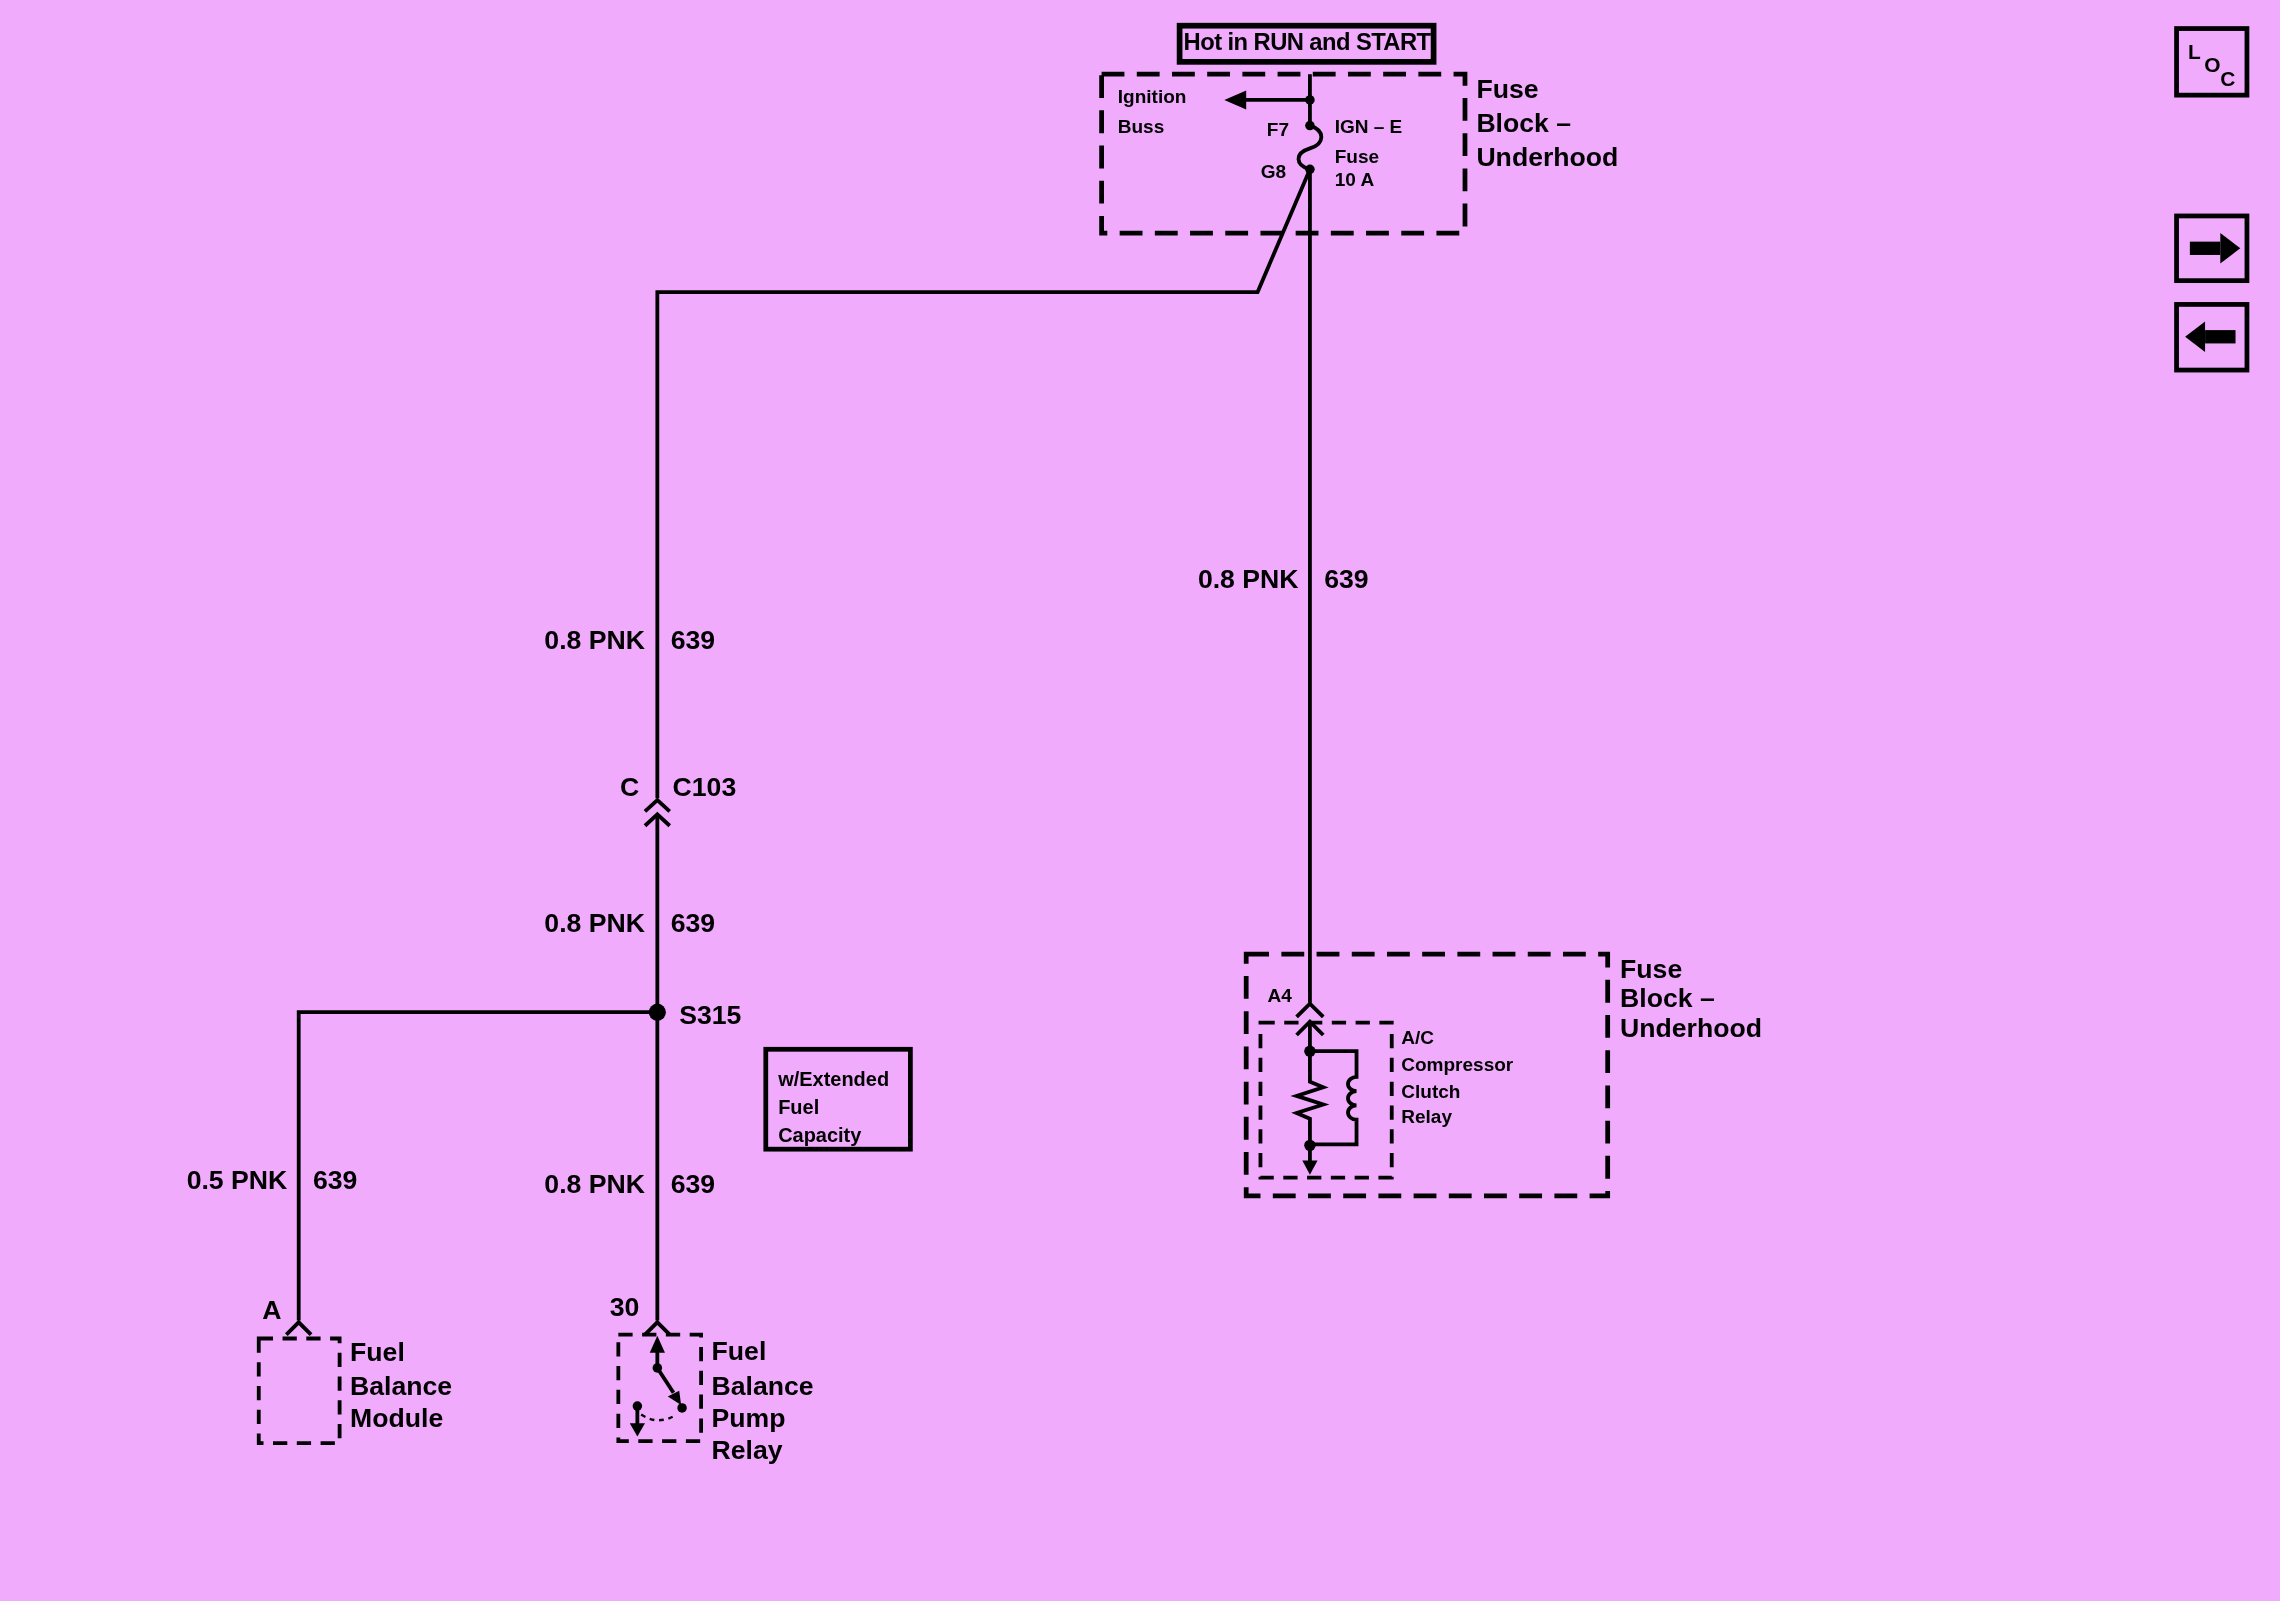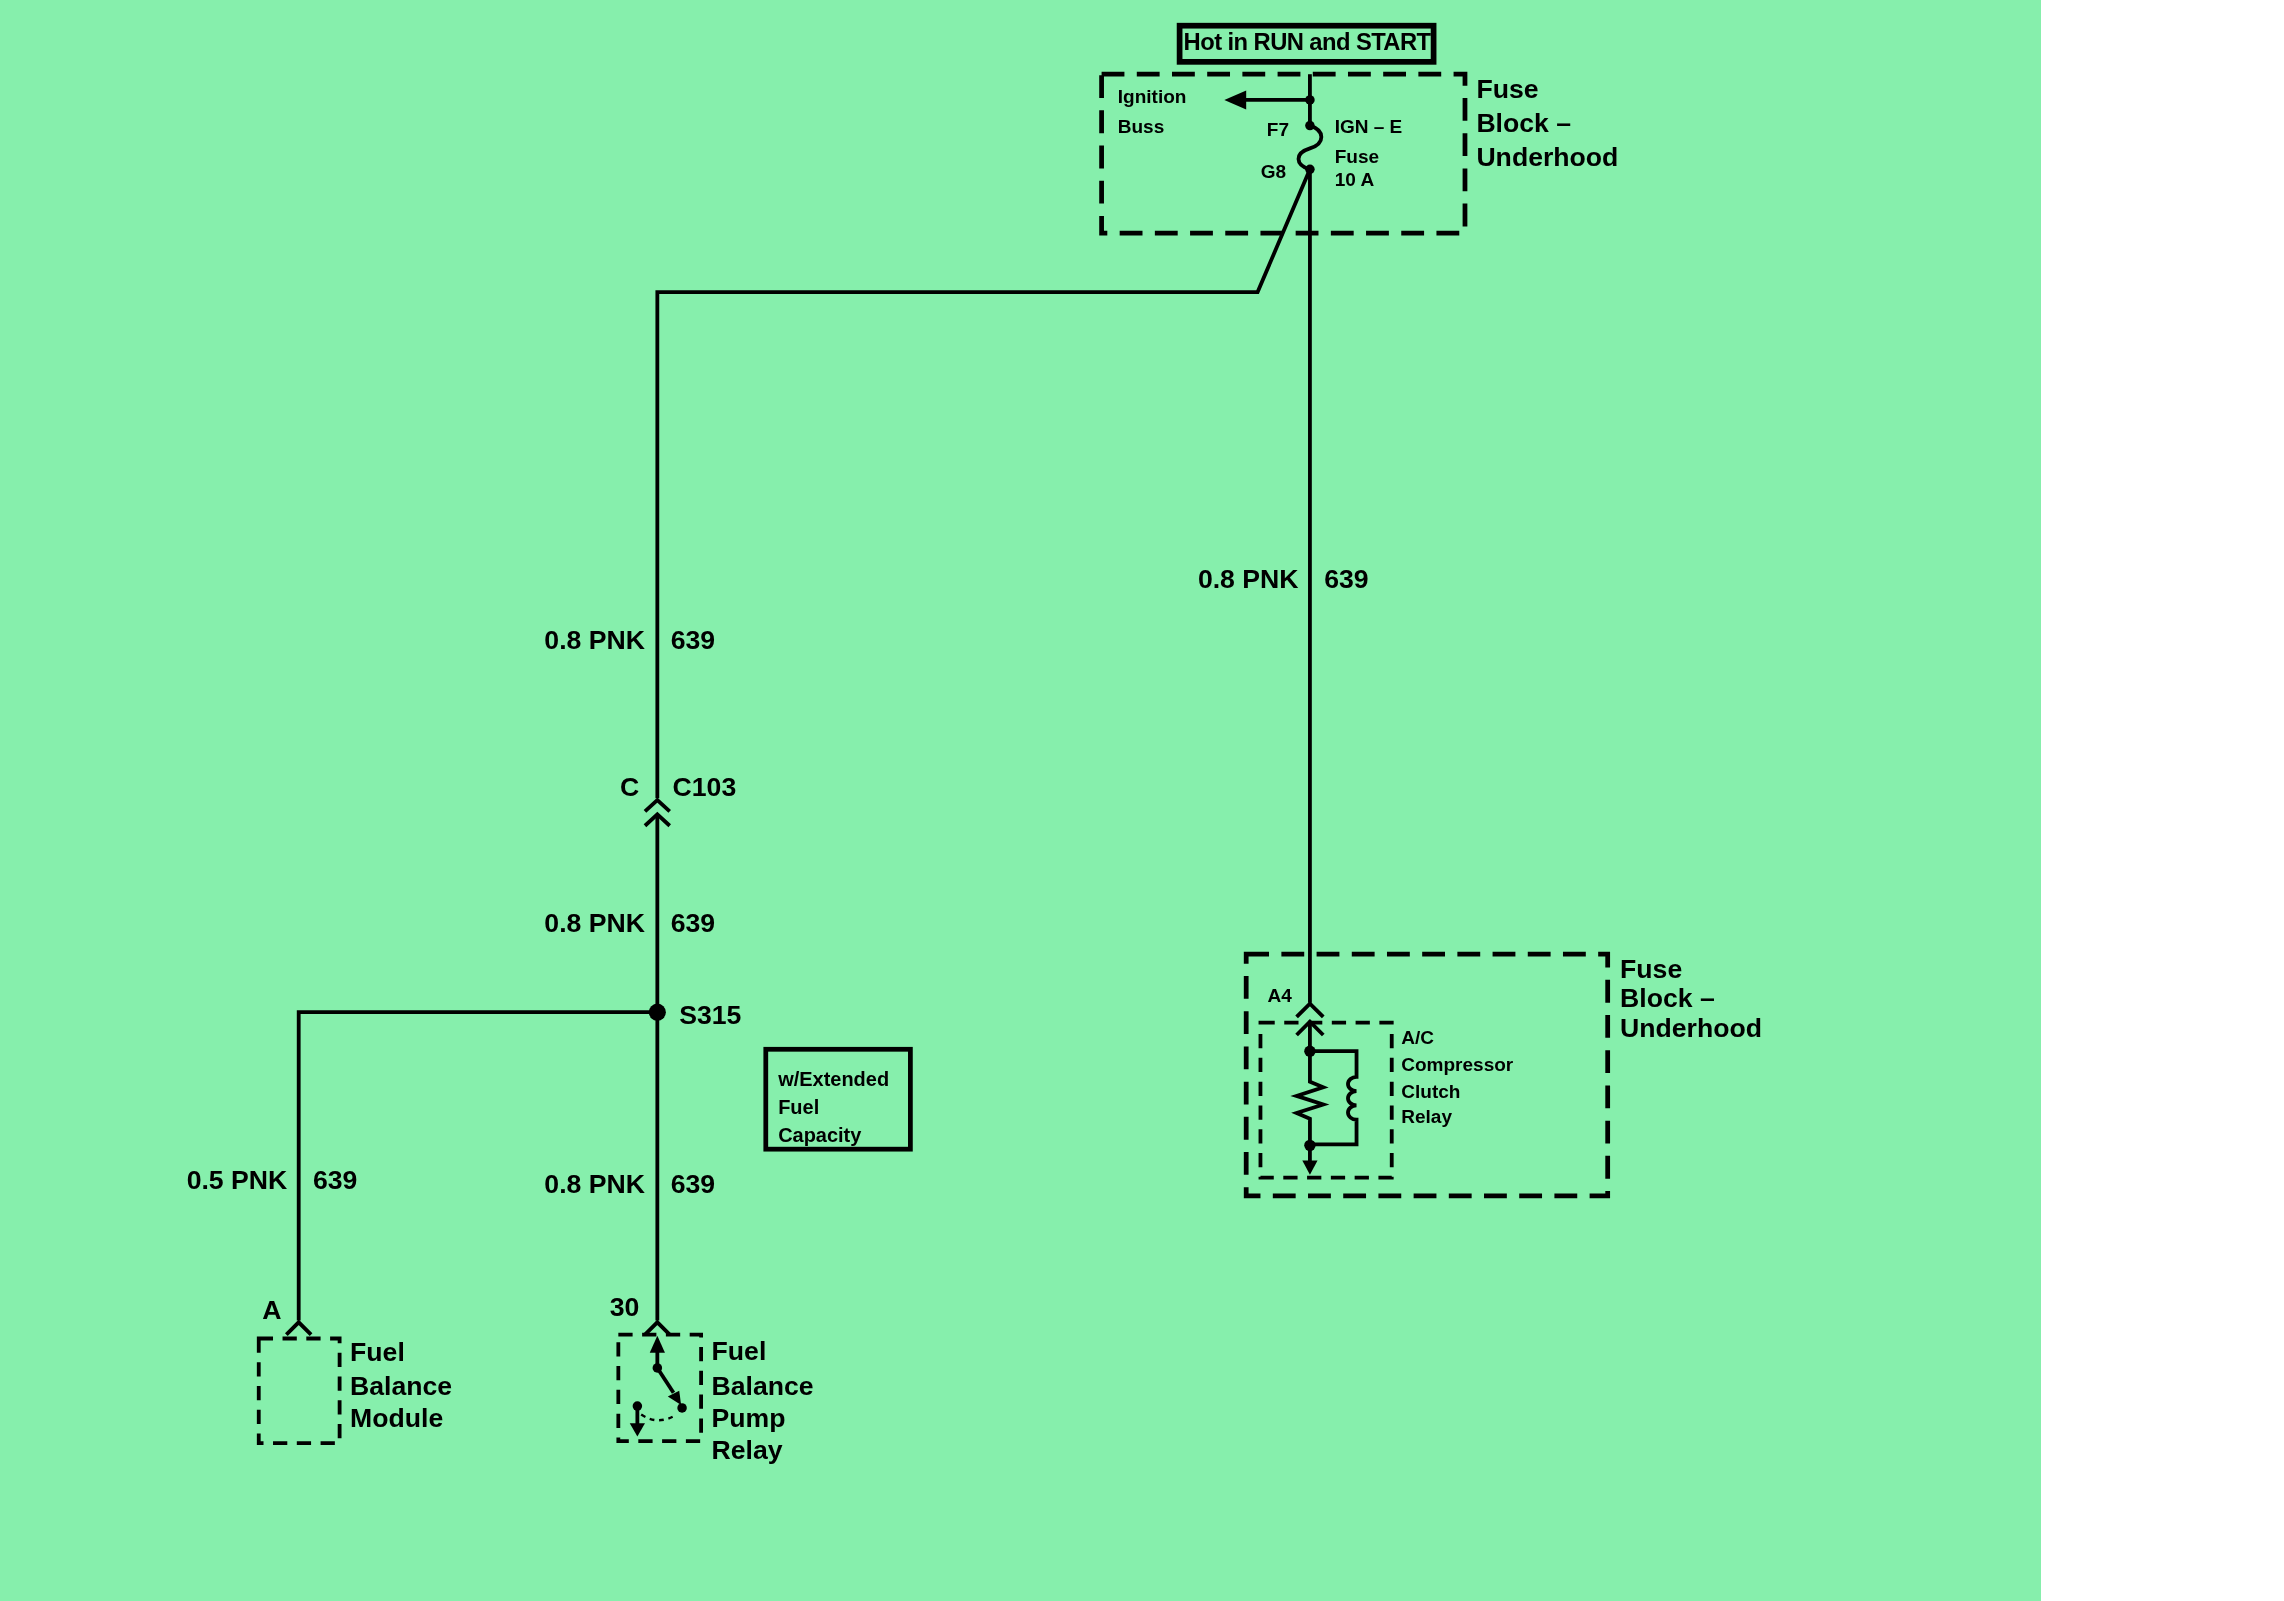--- a/index.html
+++ b/index.html
@@ -1,16 +1,16 @@
 <!DOCTYPE html>
 <html style="font-size:15px"><head>
 <meta charset="utf-8">
 <style>
   html,body{margin:0;padding:0;background:#ffffff;}
-  .stage{position:relative;width:2041px;height:1602px;background:#86efac;overflow:hidden;}
+  .stage{position:relative;width:2280px;height:1602px;background:#f0abfc;overflow:hidden;}
   svg{position:absolute;left:0;top:0;}
   .tx{font-family:"Liberation Sans","DejaVu Sans",sans-serif;font-weight:700;fill:#000;}
   .f28{font-size:28px;}
   .f25{font-size:25px;letter-spacing:-0.6px;}
   .f21{font-size:21px;}
   .f20{font-size:20px;}
   .f22{font-size:22px;}
   .wire{fill:none;stroke:#000;stroke-width:4;}
   .wire2{fill:none;stroke:#000;stroke-width:4;stroke-linejoin:miter;}
   .chev{fill:none;stroke:#000;stroke-width:4;stroke-linejoin:miter;}

